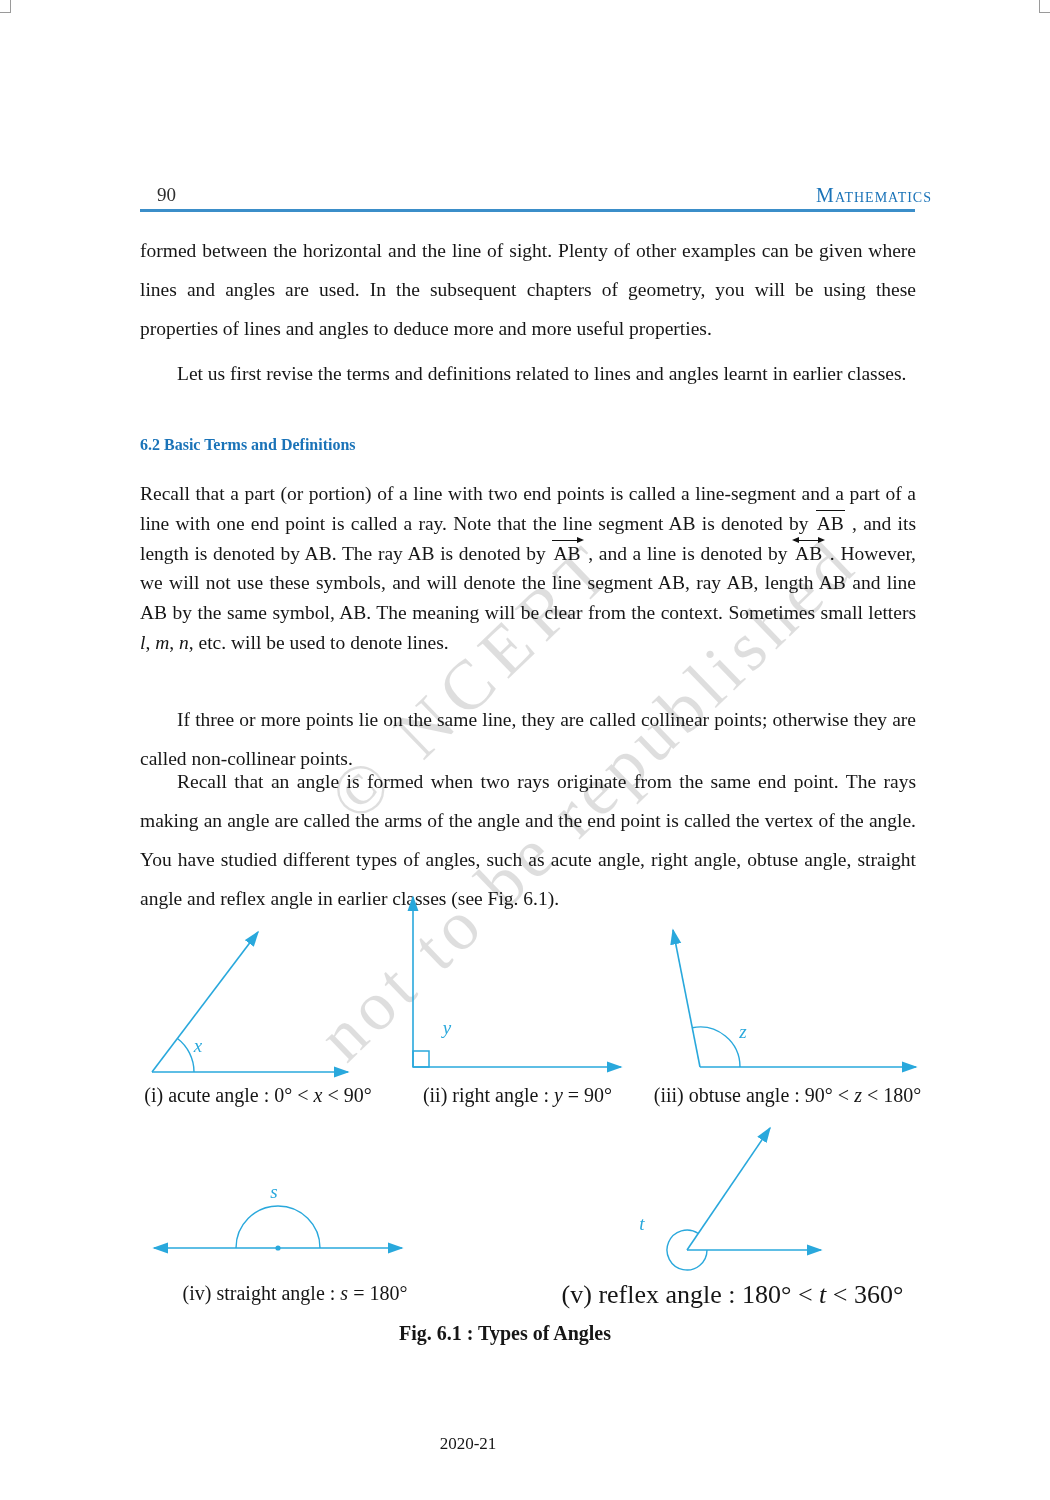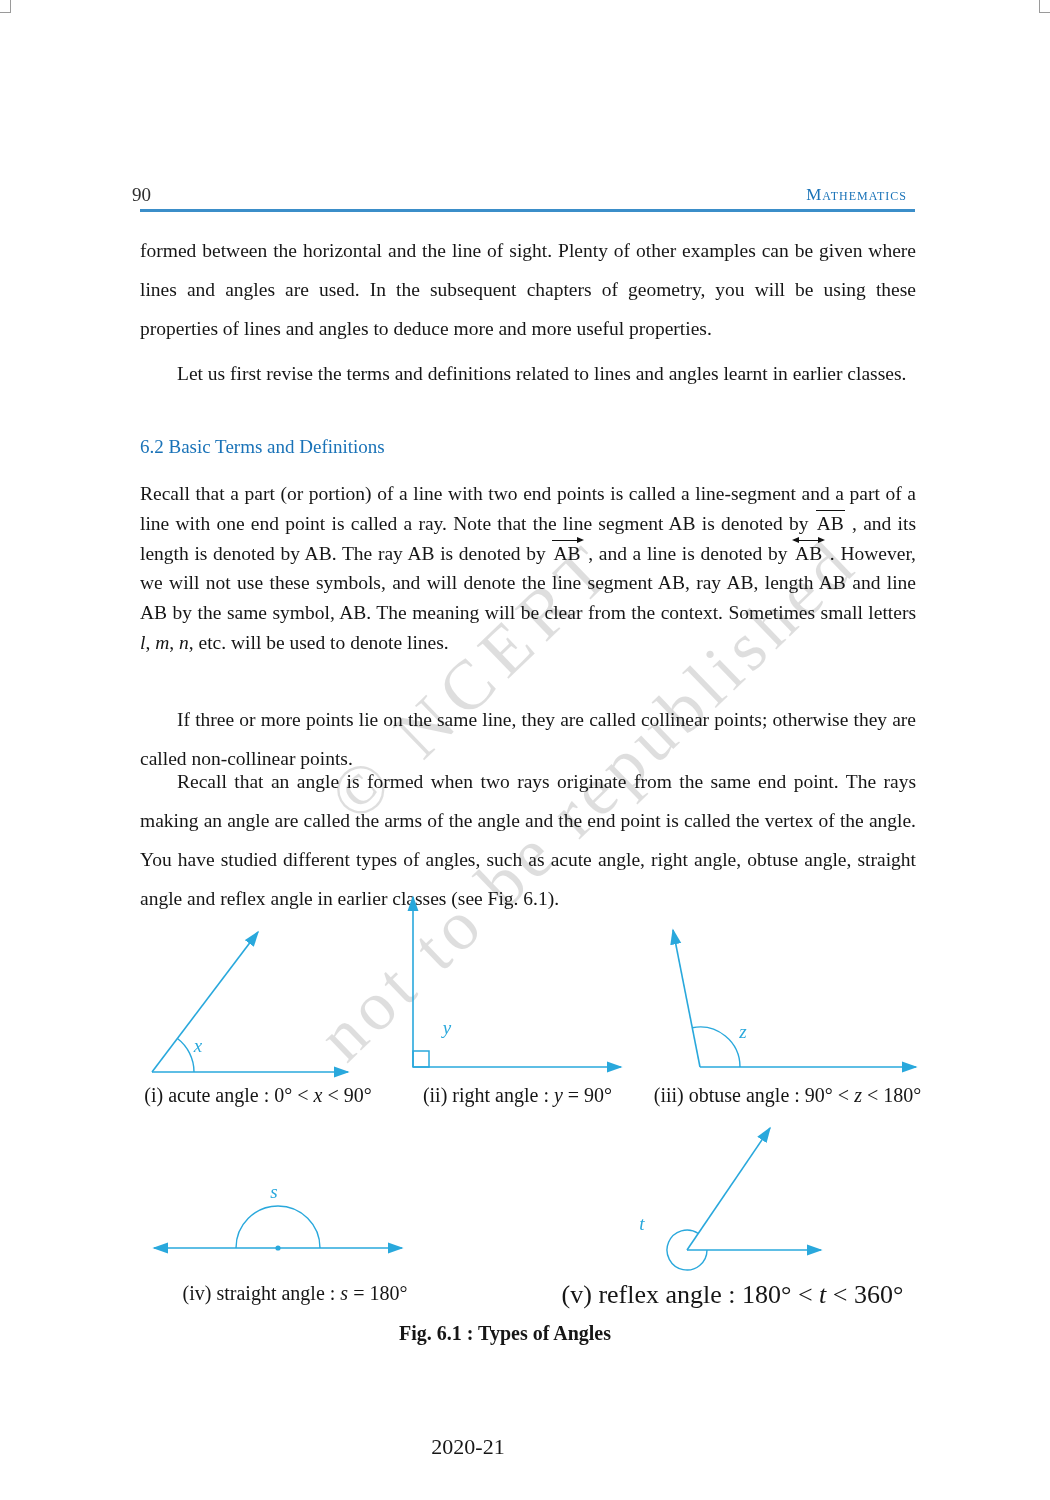--- a/index.html
+++ b/index.html
@@ -25,23 +25,23 @@
     display:flex;flex-direction:column;align-items:center;justify-content:center;
     gap:85px;transform:rotate(-44deg);z-index:0;pointer-events:none;
     color:rgba(0,0,0,0.13);
   }
   .watermark .wm1{font-size:70px;letter-spacing:10px;white-space:nowrap;}
   .watermark .wm2{font-size:70px;letter-spacing:6px;white-space:nowrap;}
 
   .layer{position:relative;z-index:1;}
 
   
-  .hdr{position:absolute;left:132px;top:184px;width:775px;display:flex;justify-content:space-between;align-items:center;}
+  .hdr{position:absolute;left:157px;top:184px;width:775px;display:flex;justify-content:space-between;align-items:flex-start;}
   .pgnum{font-size:19px;color:#2e2e2e;}
-  .booktitle{font-size:17px;color:var(--accent-blue);font-variant:small-caps;letter-spacing:1px;}
+  .booktitle{font-size:20px;color:var(--accent-blue);font-variant:small-caps;letter-spacing:1px;}
   .rule{position:absolute;left:140px;top:209px;width:775px;height:3px;background:var(--rule-blue);}
 
   
   .body{position:absolute;left:140px;width:776px;margin:0;font-size:19.5px;line-height:39px;text-align:justify;}
   .indent{text-indent:37px;}
   .p1{top:231px;}
   .p2{top:354px;}
   .p3{top:479px;line-height:29.8px;}
   .p4{top:700px;}
   .p5{top:762px;}
@@ -53,40 +53,40 @@
   .ov .bar{position:absolute;left:1px;right:1px;top:1px;height:0;border-top:1.4px solid #111;}
   .ov-ray .bar::after,.ov-dbl .bar::after{
     content:"";position:absolute;right:-2px;top:-4px;width:0;height:0;
     border-left:7px solid #111;border-top:3.5px solid transparent;border-bottom:3.5px solid transparent;
   }
   .ov-dbl .bar::before{
     content:"";position:absolute;left:-2px;top:-4px;width:0;height:0;
     border-right:7px solid #111;border-top:3.5px solid transparent;border-bottom:3.5px solid transparent;
   }
 
-  .sechead{position:absolute;left:140px;top:436px;margin:0;font-size:19px;font-weight:normal;color:var(--accent-blue);}
+  .sechead{position:absolute;left:140px;top:436px;margin:0;font-size:16px;font-weight:bold;color:var(--accent-blue);}
 
   
   .figure{position:absolute;left:0;top:880px;width:1050px;height:440px;}
   .figure svg{position:absolute;color:var(--diagram-cyan);overflow:visible;}
   .svg-i{left:140px;top:38px;}
   .svg-ii{left:395px;top:5px;}
   .svg-iii{left:650px;top:38px;}
   .svg-iv{left:140px;top:290px;}
   .svg-v{left:580px;top:230px;}
   .figure svg text{font-family:"Liberation Serif","DejaVu Serif",serif;font-style:italic;font-size:19px;fill:currentColor;text-anchor:middle;}
   .cap{position:absolute;margin:0;font-size:20px;text-align:center;white-space:nowrap;}
   .cap-i{left:133px;top:204px;width:250px;}
   .cap-ii{left:390px;top:204px;width:255px;}
   .cap-iii{left:640px;top:204px;width:295px;}
   .cap-iv{left:150px;top:402px;width:290px;}
   .cap-v{left:555px;top:400px;width:355px;font-size:26px;}
 
   .figcap{position:absolute;left:0;top:1322px;width:1010px;text-align:center;font-size:20px;font-weight:bold;margin:0;}
-  .footer{position:absolute;left:0;top:1434px;width:936px;text-align:center;font-size:22px;margin:0;}
+  .footer{position:absolute;left:0;top:1434px;width:936px;text-align:center;font-size:17px;margin:0;}
 </style>
 </head>
 <body>
 
 <div class="page">
 
   <div class="crop tl"></div>
   <div class="crop tr"></div>
 
   <div class="watermark">

